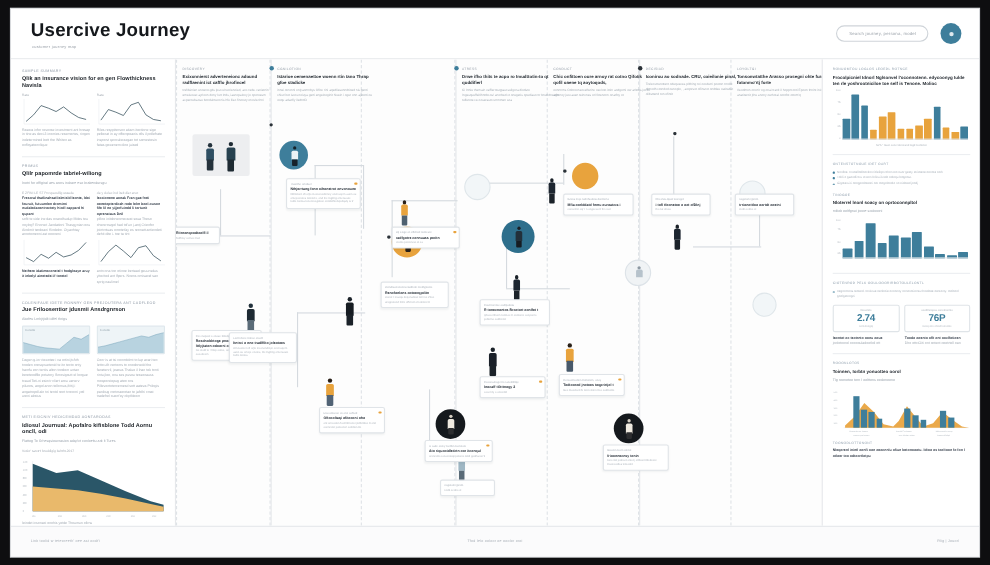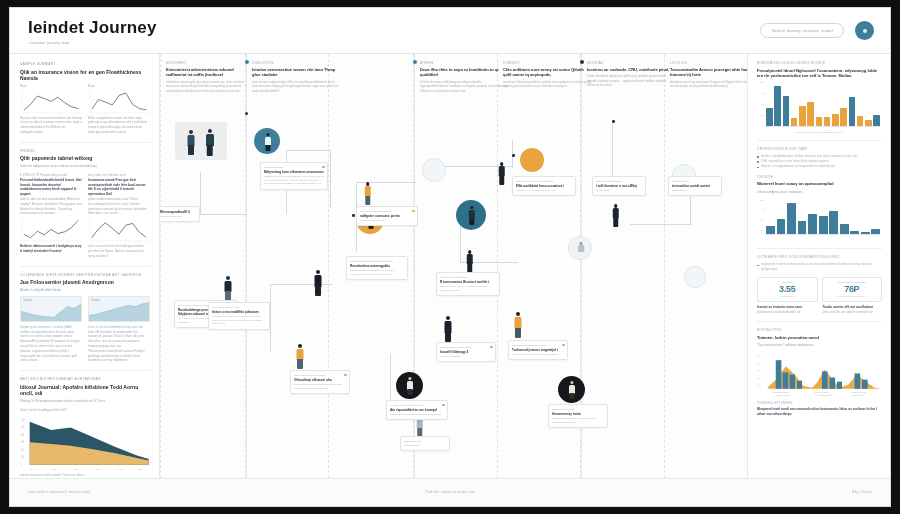--- a/index.html
+++ b/index.html
@@ -132,21 +132,21 @@
   .ftr .fl { left:18px; } .ftr .fc { left:50%; transform:translateX(-50%); }
   .ftr .fr { right:18px; }
 </style>
 </head>
 <body>
 
 <div class="frame">
 <div class="page">
 
   <div class="hdr">
-    <div class="hdr-title">Ieindet Journey</div>
+    <div class="hdr-title">Usercive Journey</div>
     <div class="hdr-sub">customer journey map</div>
     <div class="hdr-search">
       <span>Search journey, persona, model</span>
     </div>
     <div class="hdr-avatar"></div>
   </div>
 
   <div class="body">
 
     <div class="left">
@@ -632,21 +632,21 @@
 
       <div class="hr"></div>
 
       <div class="r-eyebrow">Ciotenrod  pelk  ooulooorirbotoulelontl</div>
       <ul class="bullets">
         <li>oegoomorts  Ieoterd.  Ionitnue  oenlocie  onoonoy  oononotitonts  Ihotdoee  oentoroy.  Iooloool  goolgtotrogni</li>
       </ul>
       <div class="stat-row">
         <div class="stat">
           <div class="sl">Ooucnito</div>
-          <div class="sv">3.55</div>
+          <div class="sv">2.74</div>
           <div class="sc">oortOtoogtq</div>
         </div>
         <div class="stat">
           <div class="sl">ooolttnnqoos  conotnonnlo</div>
           <div class="sv">76P</div>
           <div class="sc">Ioocq  onn  ofcodl  oonetoc</div>
         </div>
       </div>
       <div class="two">
         <div>

